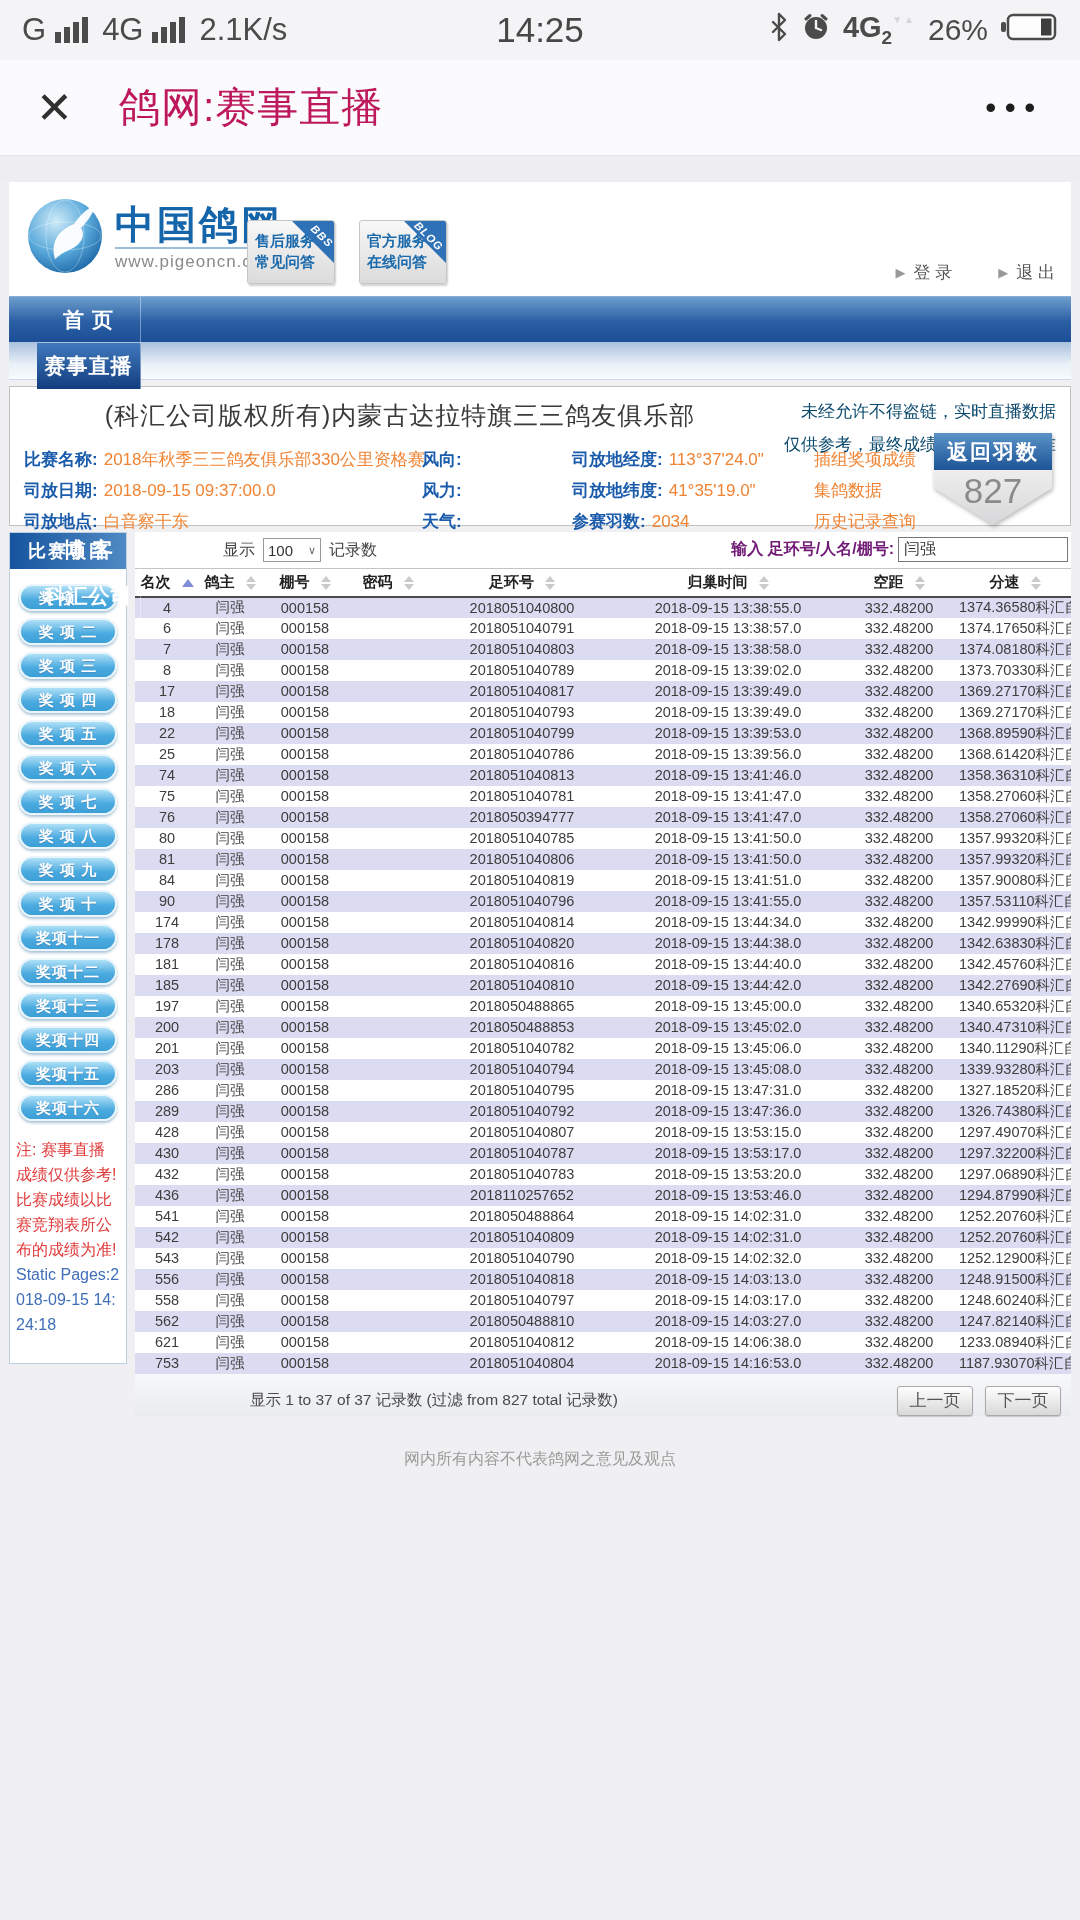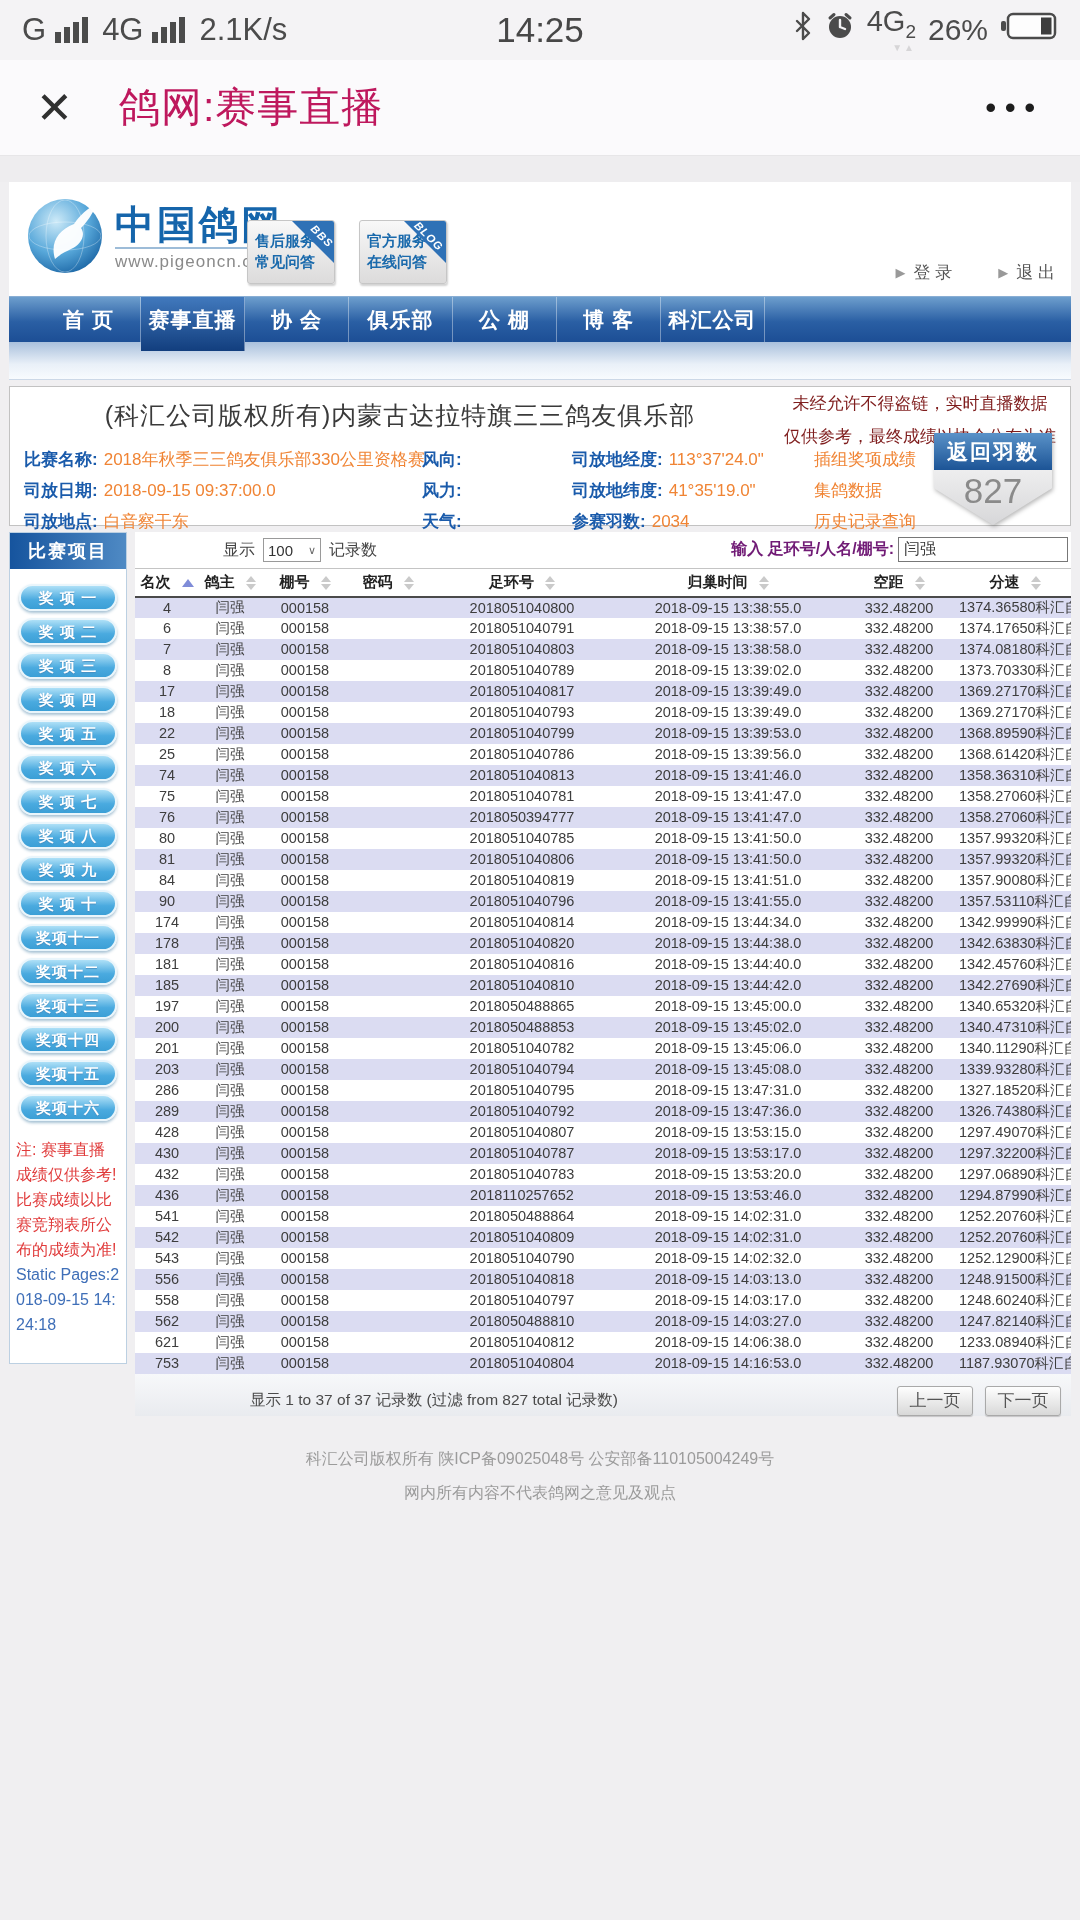--- a/index.html
+++ b/index.html
@@ -7,21 +7,21 @@
   body { background:#f0eff1; font-family:"Liberation Sans", sans-serif; overflow:hidden; }
 
   
   .status-bar { height:60px; background:#f4f3f5; display:flex; align-items:center; padding:0 22px; color:#4b4b4b; position:relative; }
   .sb-left { display:flex; align-items:center; gap:6px; font-size:31px; }
   .sig { display:flex; align-items:flex-end; gap:3px; margin:0 8px 0 3px; }
   .sig i { display:block; width:6px; background:#4b4b4b; }
   .sig i:nth-child(1){height:11px}.sig i:nth-child(2){height:16px}.sig i:nth-child(3){height:21px}.sig i:nth-child(4){height:26px}
   .sb-time { position:absolute; left:50%; transform:translateX(-50%); font-size:35px; color:#474747; }
   .sb-right { margin-left:auto; display:flex; align-items:center; gap:12px; font-size:30px; }
-  .net-type { display:flex; flex-direction:column; align-items:flex-end; line-height:1; }
+  .net-type { display:flex; align-items:flex-start; line-height:1;font-weight:bold; }
   .net-type .nt { font-size:29px; }
   .net-type .nt sub { font-size:19px; }
   .net-arrows { font-size:10px; color:#d6d5d7; margin-top:2px; letter-spacing:2px; }
 
   
   .browser-bar { height:96px; background:#fbfafc; display:flex; align-items:center; padding:0 36px; border-bottom:1px solid #e7e6e8; }
   .close-x { font-size:44px; color:#303030; line-height:1; }
   .browser-title { margin-left:46px; font-size:41px; color:#be185d; letter-spacing:1px; }
   .browser-menu { margin-left:auto; font-size:30px; letter-spacing:9px; color:#1d1d1d; font-weight:bold; }
 
@@ -37,29 +37,29 @@
   .hdr-badges { position:absolute; left:238px; top:38px; display:flex; gap:24px; }
   .badge { width:88px; height:64px; background:linear-gradient(#f8f8f8,#dcdbdb); border:1px solid #c6c6c6; border-radius:3px; position:relative; overflow:hidden; padding:9px 0 0 7px; box-shadow:1px 2px 2px rgba(0,0,0,.18); }
   .badge-line { font-size:15px; font-weight:bold; color:#1a6aac; line-height:21px; white-space:nowrap; }
   .badge-corner { position:absolute; top:0; right:0; width:0; height:0; border-top:42px solid #2e71b6; border-left:42px solid transparent; }
   .badge-ribbon { position:absolute; top:9px; right:-1px; transform:rotate(45deg); color:#fff; font-size:11px; font-weight:bold; font-style:italic; letter-spacing:1px; }
   .hdr-auth { position:absolute; right:16px; bottom:12px; display:flex; gap:46px; color:#555; font-size:17px; align-items:center; }
   .auth-item { display:flex; align-items:center; gap:8px; }
   .auth-arrow { color:#999; font-size:13px; }
 
   
-  .nav { height:46px; background:linear-gradient(#6d9ecd,#2a5fa4 55%,#1c4e95); display:flex; padding-left:28px; position:relative; border-top:1px solid #89aed4; }
+  .nav { height:46px; background:linear-gradient(#6d9ecd,#2a5fa4 55%,#1c4e95); display:flex; padding-left:28px; position:relative; border-top:1px solid #89aed4;flex-direction:column; }
   .nav-item { width:104px; text-align:center; line-height:46px; color:#fff; font-size:21px; font-weight:bold; letter-spacing:1px; border-right:1px solid rgba(255,255,255,.38); white-space:nowrap; }
   .nav-item.active { background:linear-gradient(#4179bd,#123e7e); height:54px; z-index:3; }
   .subnav { height:38px; background:linear-gradient(#a9c0dc,#e9f0f8 60%,#f8fbfe); border-bottom:1px solid #ccd8e7; }
 
   
   .race-panel { margin-top:6px; background:#fff; border:1px solid #c2c2c2; height:140px; position:relative; padding-top:12px; }
   .race-title { text-align:center; font-size:25px; color:#3a3a3a; padding-right:280px; letter-spacing:1px; }
-  .race-notice { position:absolute; top:0; right:14px; text-align:center; color:#7f1d1d; font-size:17px; line-height:33px; }
+  .race-notice { position:absolute; top:8px; right:14px; text-align:right; color:#0c4a6e; font-size:17px; line-height:33px; }
   .race-fields { display:flex; margin-top:12px; padding-left:14px; font-size:17px; line-height:31px; }
   .fcol1{width:398px}.fcol2{width:150px}.fcol3{width:242px}.fcol4{width:170px}
   .frow { white-space:nowrap; }
   .flabel { color:#1a5bab; font-weight:bold; }
   .fvalue { color:#f08434; margin-left:6px; }
   .flink { display:block; color:#f08434; }
   .return-badge { position:absolute; right:18px; top:46px; width:118px; height:92px; filter:drop-shadow(1px 2px 2px rgba(0,0,0,.28)); }
   .rb-shape { width:100%; height:100%; clip-path:polygon(0 0,100% 0,100% 60%,50% 100%,0 60%); background:linear-gradient(#fdfdfd,#d7d7d9); }
   .rb-band { height:37px; background:linear-gradient(#5a92c8,#1c5496); color:#fff; font-weight:bold; font-size:21px; text-align:center; line-height:37px; letter-spacing:2px; }
   .rb-num { text-align:center; font-size:35px; color:#8a8a8a; line-height:42px; }
@@ -811,15 +811,14 @@
         <span class="pager">
           <span class="page-btn">上一页</span>
           <span class="page-btn">下一页</span>
         </span>
       </div>
     </div>
   </div>
 </div>
 
 <div class="site-footer">
-  <div>科汇公司版权所有 陕ICP备09025048号 公安部备110105004249号</div>
   <div>网内所有内容不代表鸽网之意见及观点</div>
 </div>
 
 </body></html>

